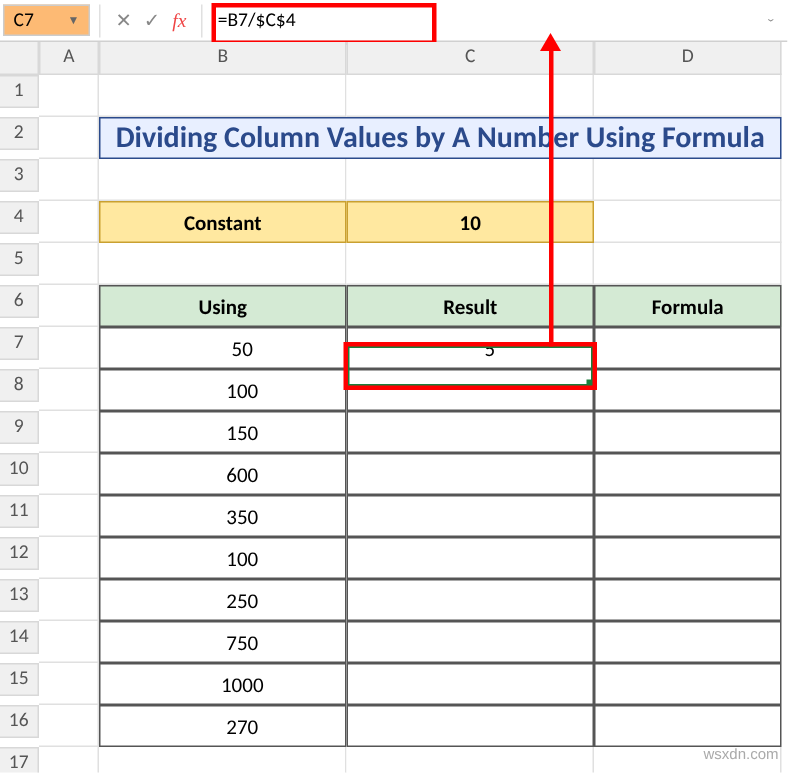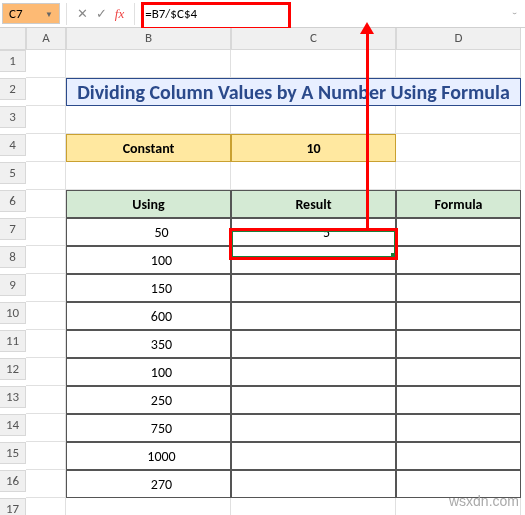--- a/index.html
+++ b/index.html
@@ -29,21 +29,21 @@
     .constant-val { background: #ffe8a0; font-weight: bold; justify-content: center; border: 1px solid #c9a030; }
     .header-cell { background: #d4ead4; font-weight: bold; justify-content: center; border: 1px solid #555; }
     .data-cell { border: 1px solid #555; justify-content: center; padding-left: 32px; }
     
     .sel-outline { position: absolute; border: 2px solid #1a7f3c; pointer-events: none; }
     .sel-outline::after { content: ""; position: absolute; right: -3px; bottom: -3px; width: 6px; height: 6px; background: #1a7f3c; }
     .red-box { position: absolute; border: 3px solid #ff0000; pointer-events: none; }
     .arrow-line { position: absolute; width: 3px; background: #ff0000; pointer-events: none; }
     .arrow-head { position: absolute; width: 0; height: 0; border-left: 7px solid transparent; border-right: 7px solid transparent; border-bottom: 12px solid #ff0000; pointer-events: none; }
     
-    .watermark { position: absolute; right: 6px; bottom: 6px; font-size: 14px; color: #aaa; font-family: Arial, sans-serif; }
+    .watermark { position: absolute; right: 6px; bottom: 6px; font-size: 10px; color: #aaa; font-family: Arial, sans-serif; }
   </style>
 </head>
 <body>
 
 <div class="formula-bar">
   <div class="name-box">
     <span>C7</span>
     <span class="name-box-dd">▼</span>
   </div>
   <div class="fb-sep"></div>

